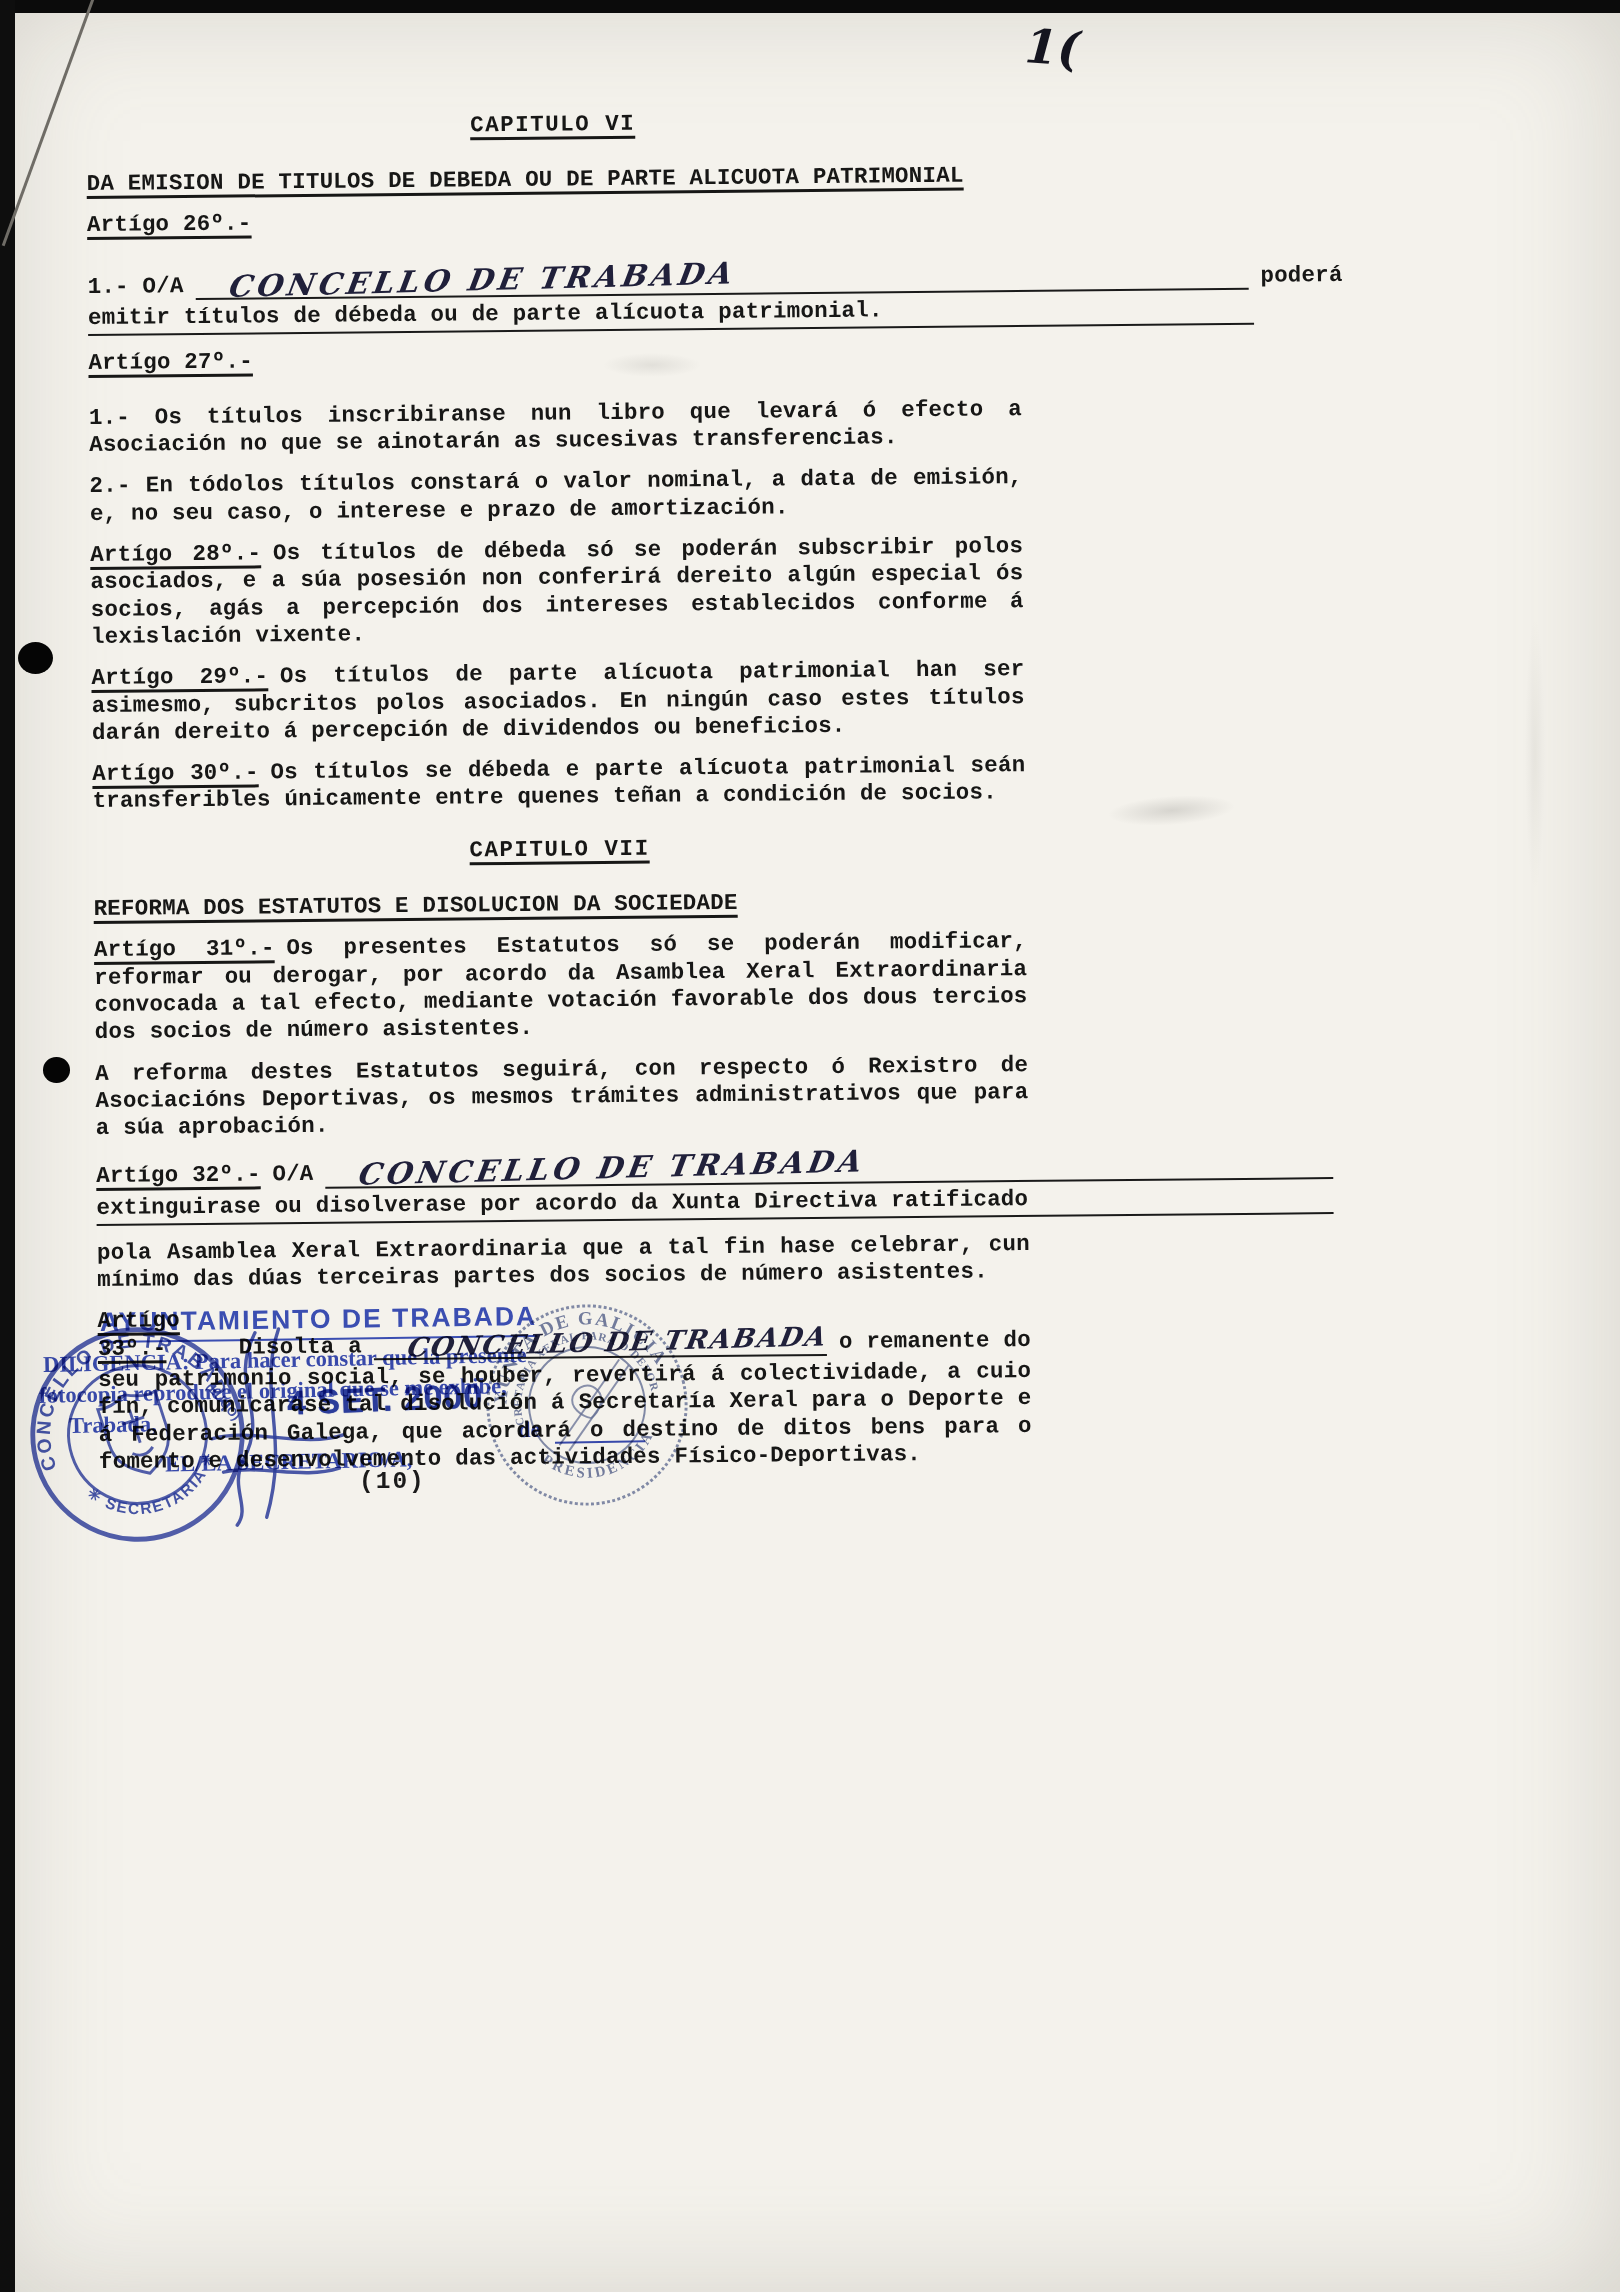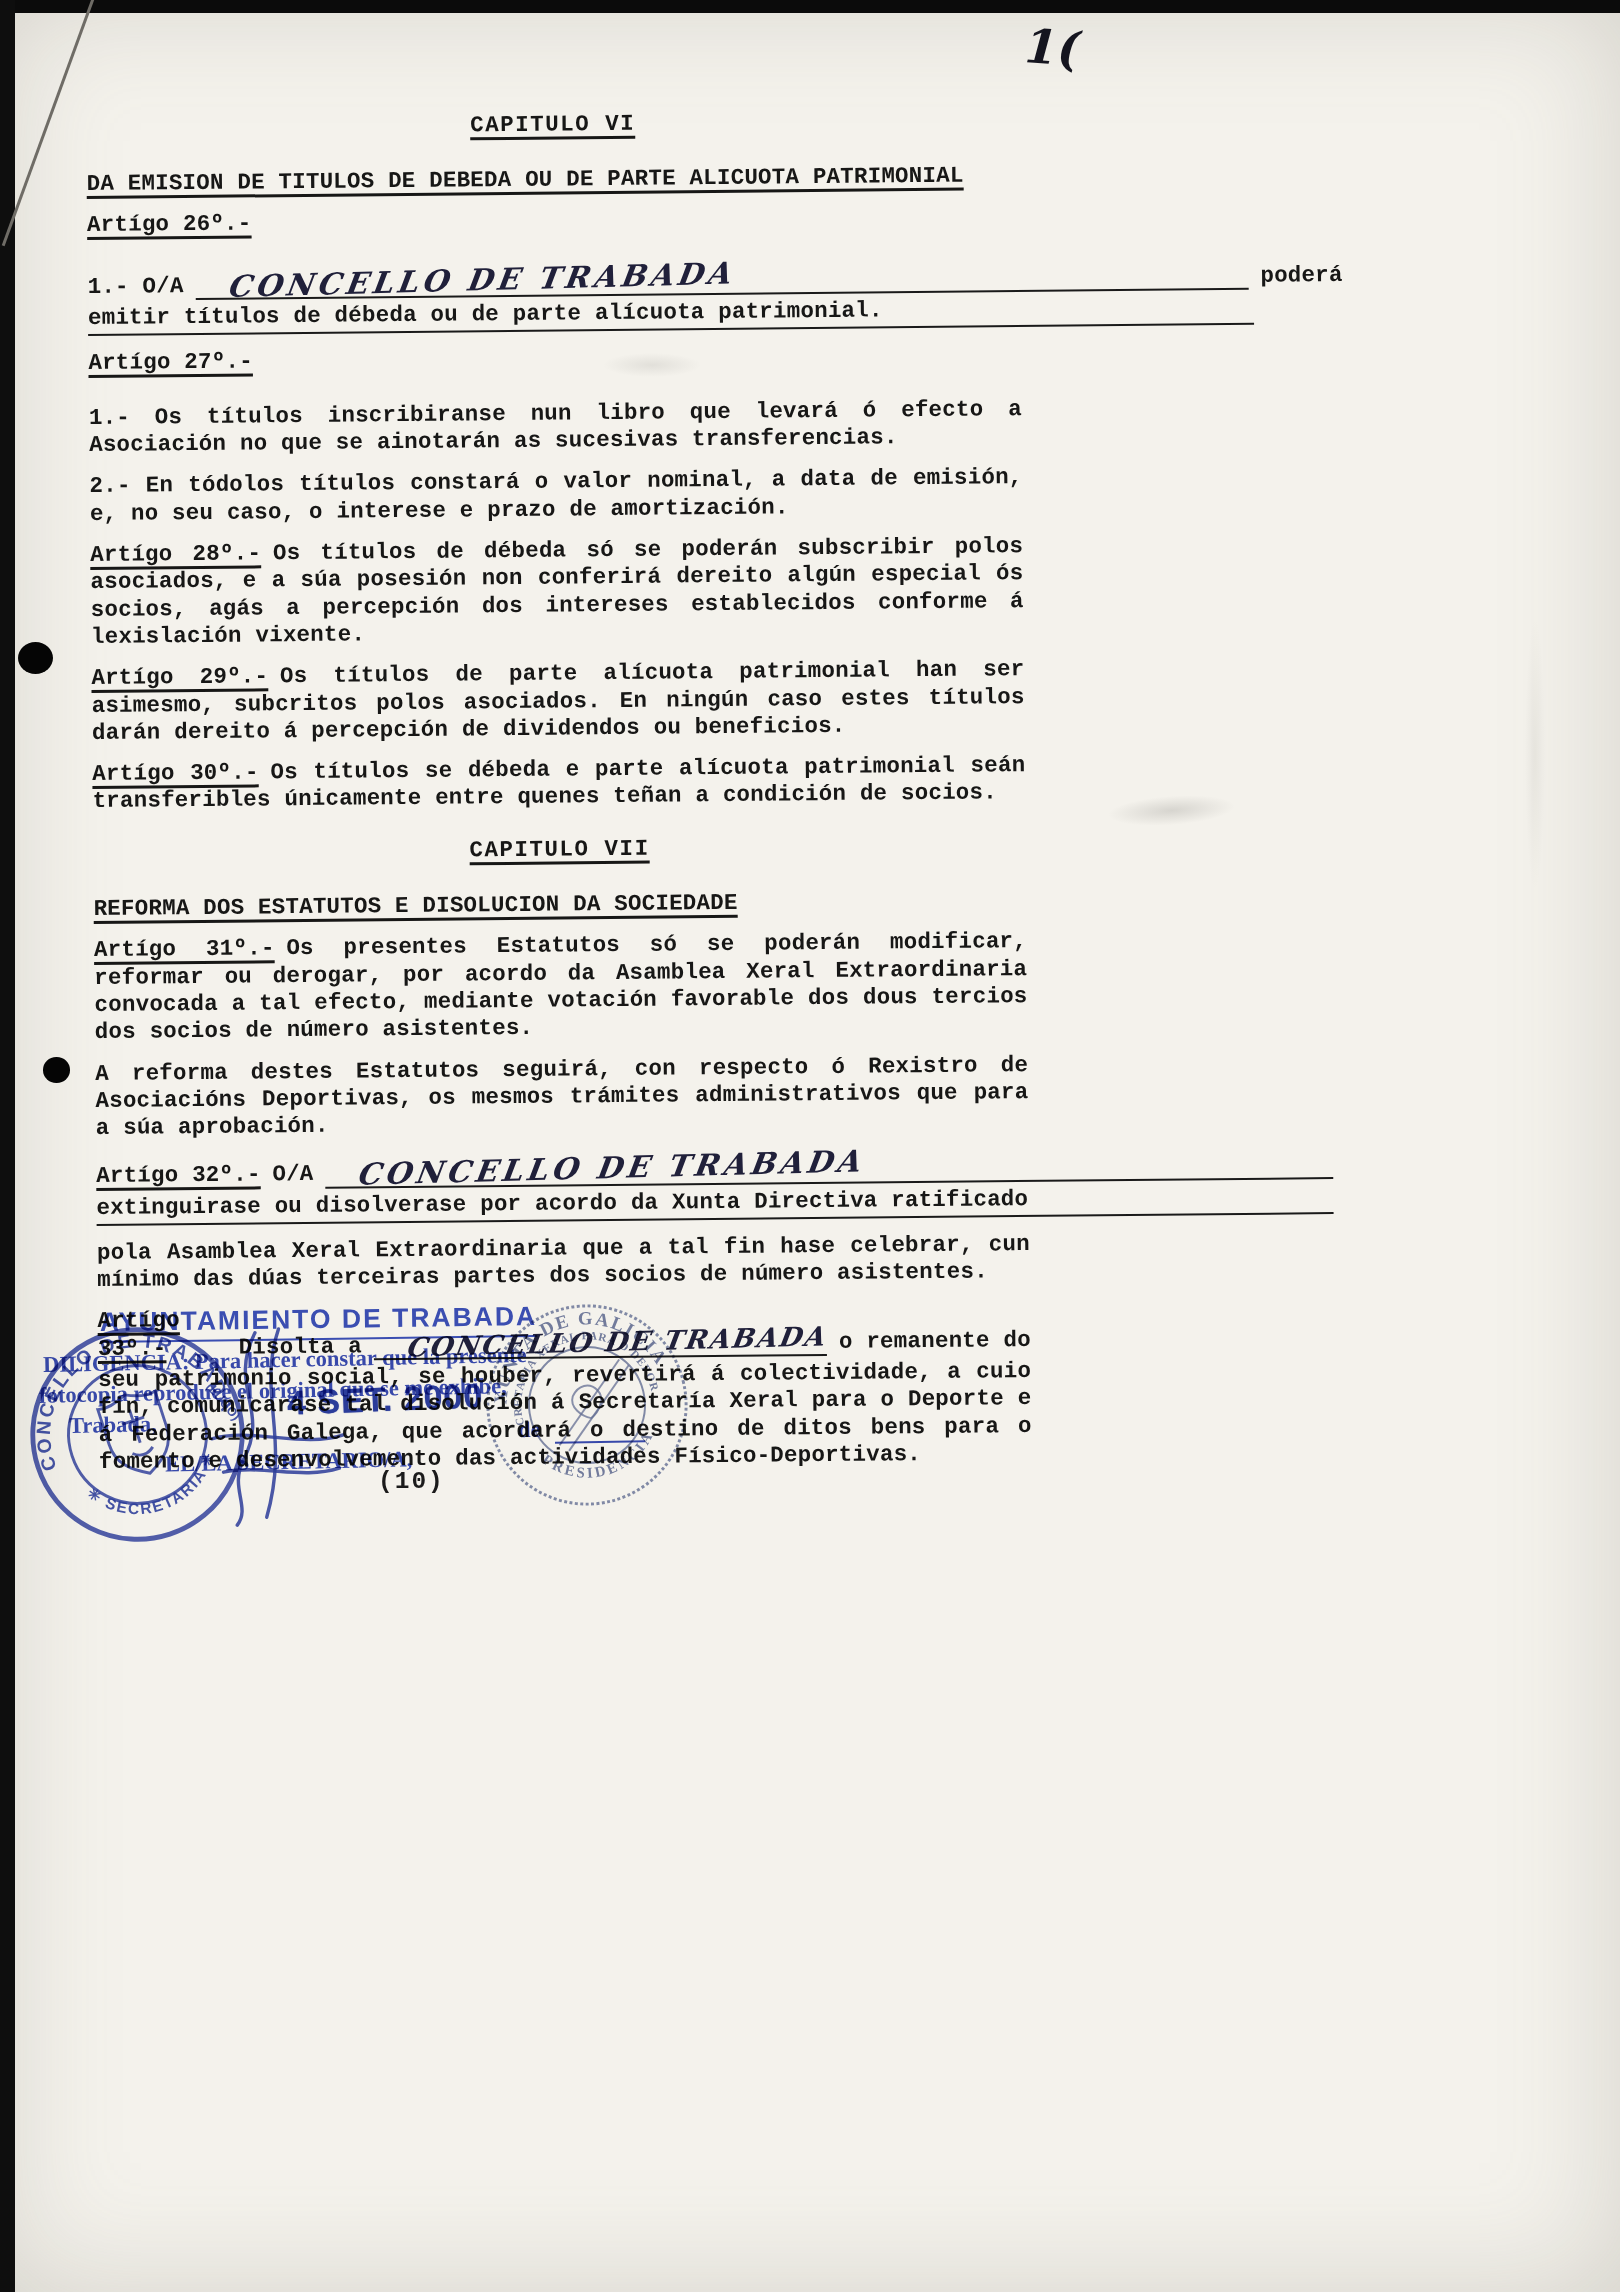--- a/index.html
+++ b/index.html
@@ -82,21 +82,21 @@
   .dlg3{ left:69px; top:1412px; }
   .deword{ left:518px; top:1417px; }
   .derule{ position:absolute; left:555px; top:1441px; width:90px; border-bottom:2.5px solid #3a4db8; transform:rotate(-1deg); }
   .secretary{ left:165px; top:1449px; }
   .datestamp{
     position:absolute; left:287px; top:1380px;
     font-family:"Liberation Sans", sans-serif; font-weight:700; font-size:34px;
     letter-spacing:1px; color:#2d3fa6; transform:rotate(-2.2deg);
     text-shadow:0 0 1px rgba(45,63,166,.7);
   }
-  .pagenum{ position:absolute; left:378px; top:1468px; font-size:24.5px; font-weight:700; color:#1b1b1b; letter-spacing:2px; }
+  .pagenum{ position:absolute; left:359px; top:1468px; font-size:24.5px; font-weight:700; color:#1b1b1b; letter-spacing:2px; }
 
   .stamp-left{ position:absolute; left:25.5px; top:1323px; transform:rotate(-18deg); }
   .seal-center{ position:absolute; left:482px; top:1300px; transform:rotate(-14deg); }
   .signature{ position:absolute; left:194px; top:1325px; }
 </style>
 </head>
 <body>
 
 <div class="page">
 

